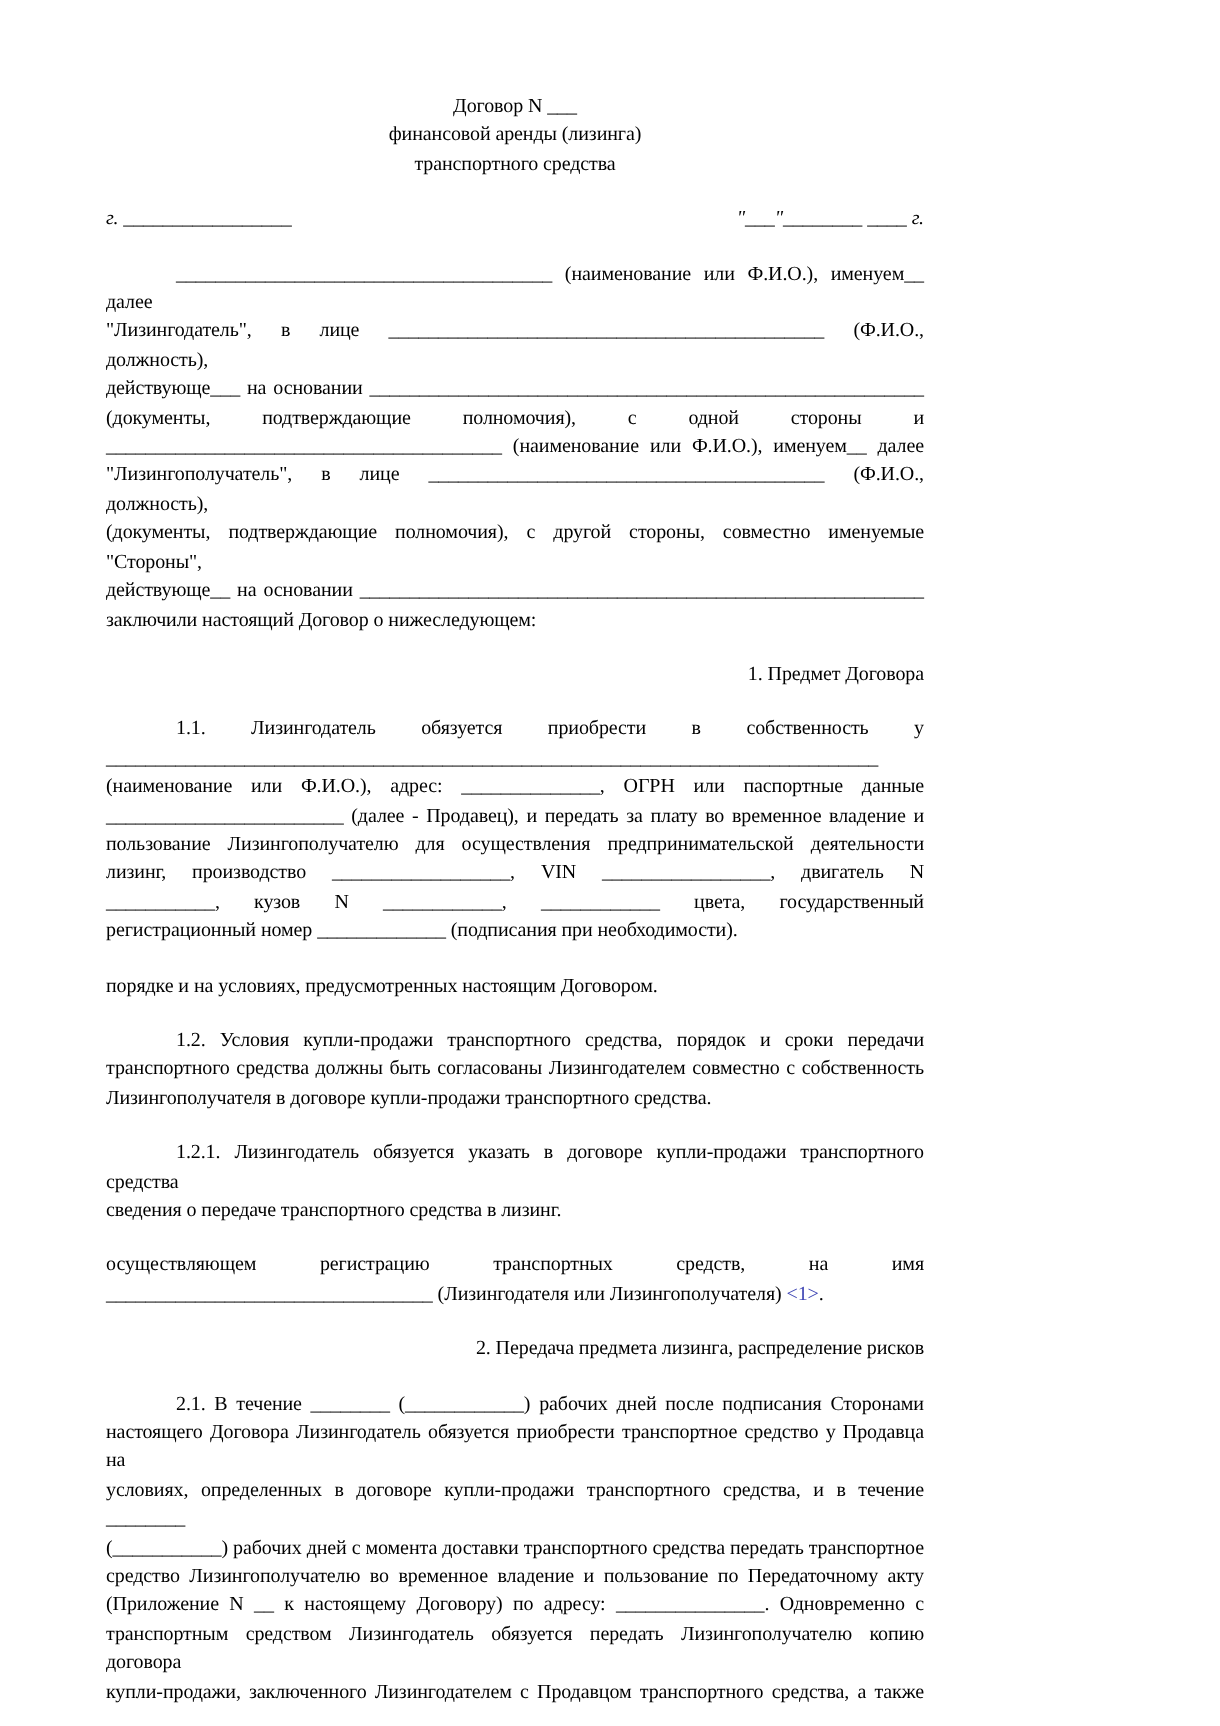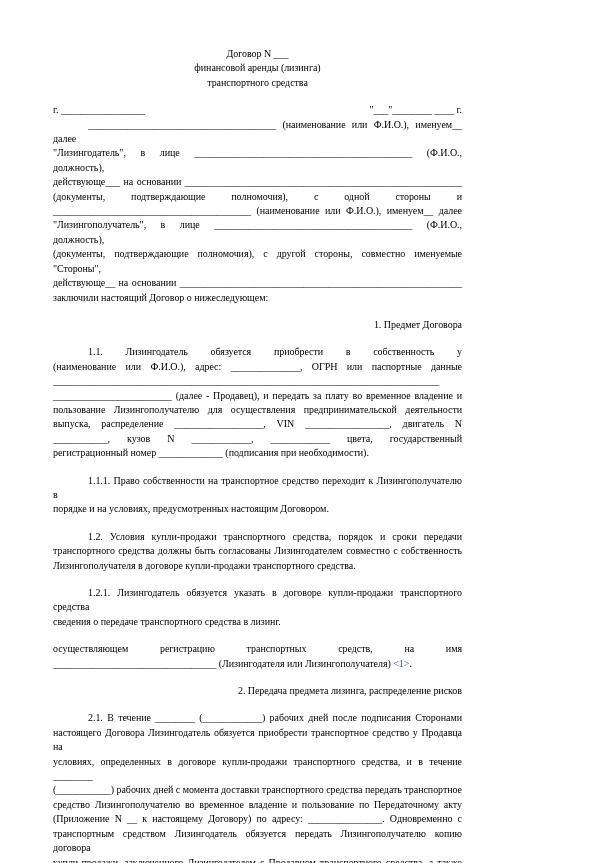--- a/index.html
+++ b/index.html
@@ -15,20 +15,22 @@
     font-family: "Liberation Serif", "DejaVu Serif", serif;
     font-size: 10px;
     line-height: 14.4px;
     color: #000000;
     letter-spacing: -0.05px;
   }
   .title { text-align: center; margin-bottom: 13px; }
   .place-date {
     display: flex;
     justify-content: space-between;
+    margin-bottom: 13px;
+    font-style: italic;
   }
   .heading { text-align: right; margin: 13px 0; }
   .para { margin: 0 0 13px 0; }
   .line { text-align: left; }
   .line.just { text-align: justify; text-align-last: justify; }
   .line.ind { text-indent: 35px; }
   .fnlink { color: var(--fn-color, #3f46b4); cursor: pointer; }
 </style>
 </head>
 <body style="--fn-color: #3f46b4;">
@@ -51,30 +53,29 @@
         <div class="line just">(документы, подтверждающие полномочия), с одной стороны и</div>
         <div class="line just">________________________________________ (наименование или Ф.И.О.), именуем__ далее</div>
         <div class="line just">"Лизингополучатель", в лице ________________________________________ (Ф.И.О., должность),</div>
         <div class="line just">(документы, подтверждающие полномочия), с другой стороны, совместно именуемые "Стороны",</div>
         <div class="line just">действующе__ на основании _________________________________________________________</div>
         <div class="line">заключили настоящий Договор о нижеследующем:</div>
       </div>
       <div class="heading">1. Предмет Договора</div>
       <div class="para">
         <div class="line just ind">1.1. Лизингодатель обязуется приобрести в собственность у</div>
+        <div class="line">______________________________________________________________________________</div>
         <div class="line just">(наименование или Ф.И.О.), адрес: ______________, ОГРН или паспортные данные</div>
-        <div class="line">______________________________________________________________________________</div>
         <div class="line just">________________________ (далее - Продавец), и передать за плату во временное владение и</div>
         <div class="line just">пользование Лизингополучателю для осуществления предпринимательской деятельности</div>
-        <div class="line just">выпуска, распределение __________________, VIN _________________, двигатель N</div>
+        <div class="line just">лизинг, производство __________________, VIN _________________, двигатель N</div>
         <div class="line just">___________, кузов N ____________, ____________ цвета, государственный</div>
         <div class="line">регистрационный номер _____________ (подписания при необходимости).</div>
       </div>
       <div class="para">
-        <div class="line just ind">1.1.1. Право собственности на транспортное средство переходит к Лизингополучателю в</div>
         <div class="line">порядке и на условиях, предусмотренных настоящим Договором.</div>
       </div>
       <div class="para">
         <div class="line just ind">1.2. Условия купли-продажи транспортного средства, порядок и сроки передачи</div>
         <div class="line just">транспортного средства должны быть согласованы Лизингодателем совместно с собственность</div>
         <div class="line">Лизингополучателя в договоре купли-продажи транспортного средства.</div>
       </div>
       <div class="para">
         <div class="line just ind">1.2.1. Лизингодатель обязуется указать в договоре купли-продажи транспортного средства</div>
         <div class="line">сведения о передаче транспортного средства в лизинг.</div>

